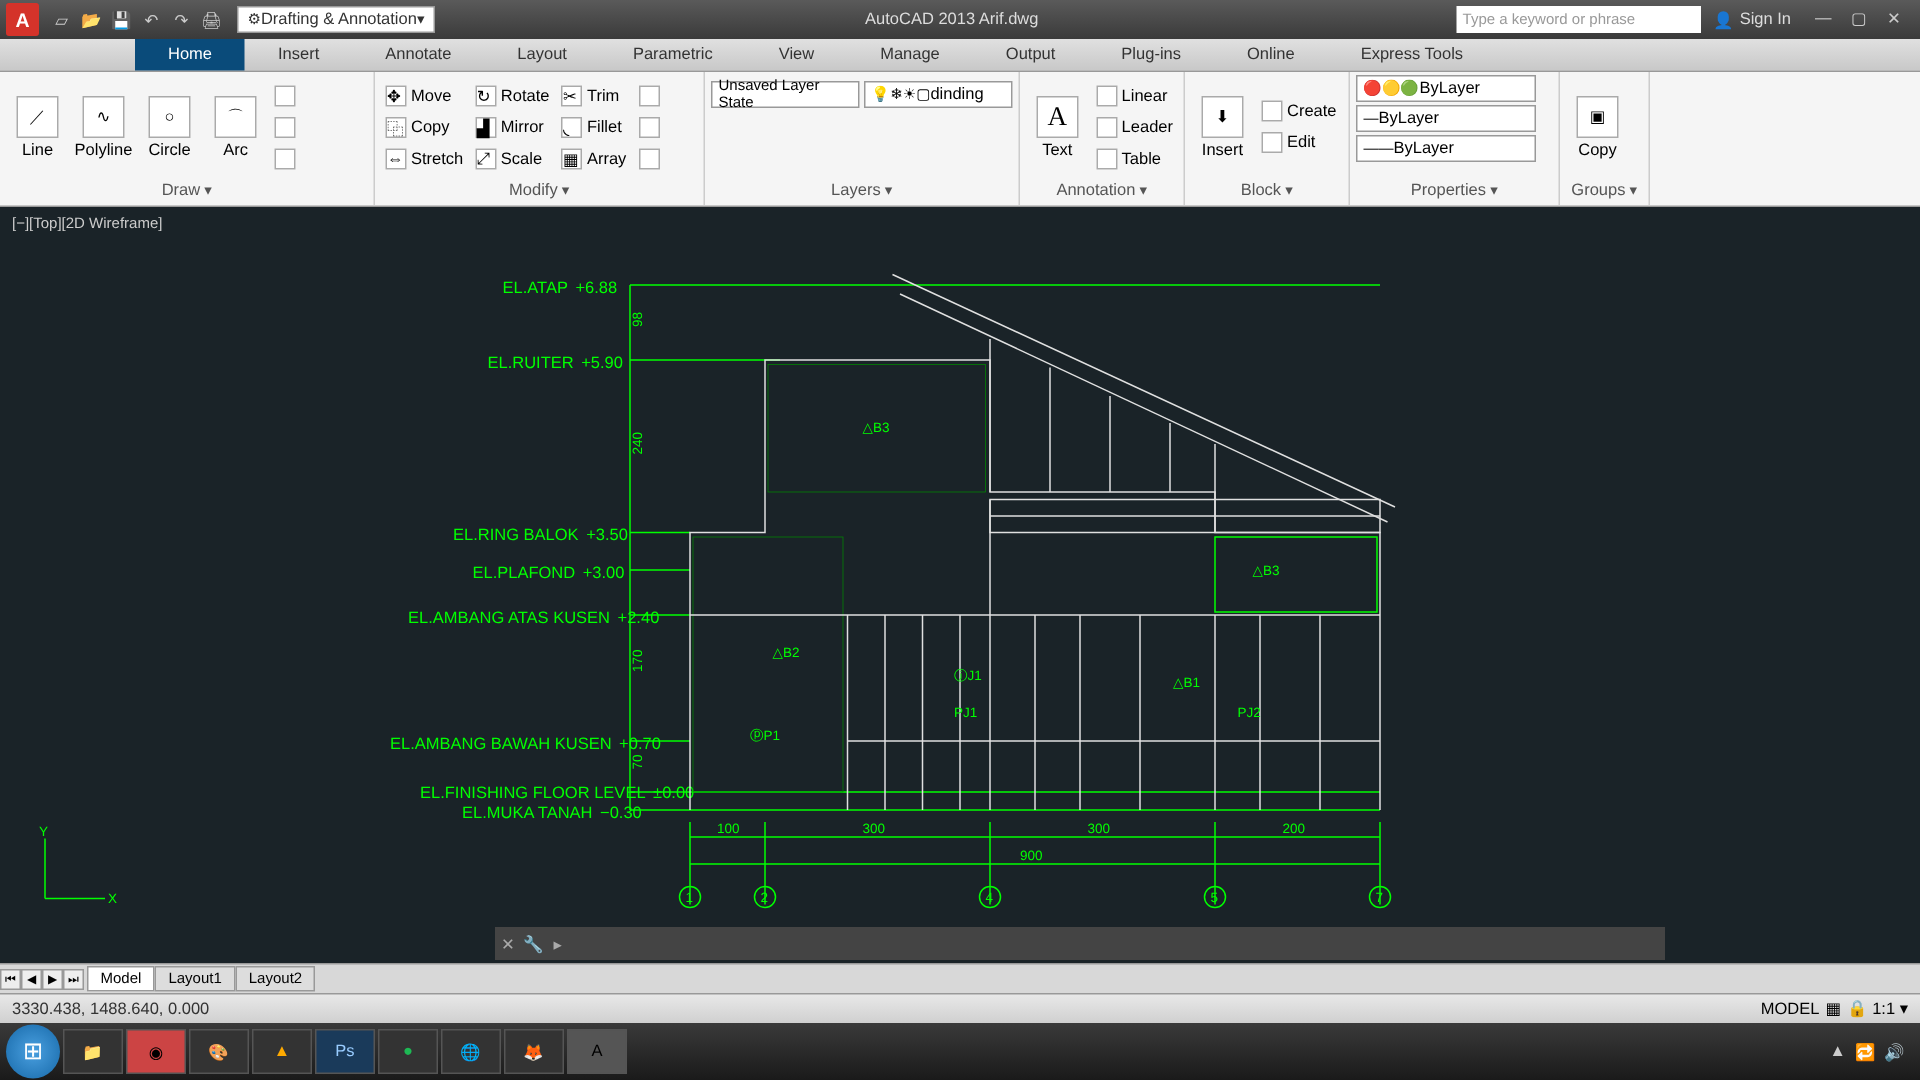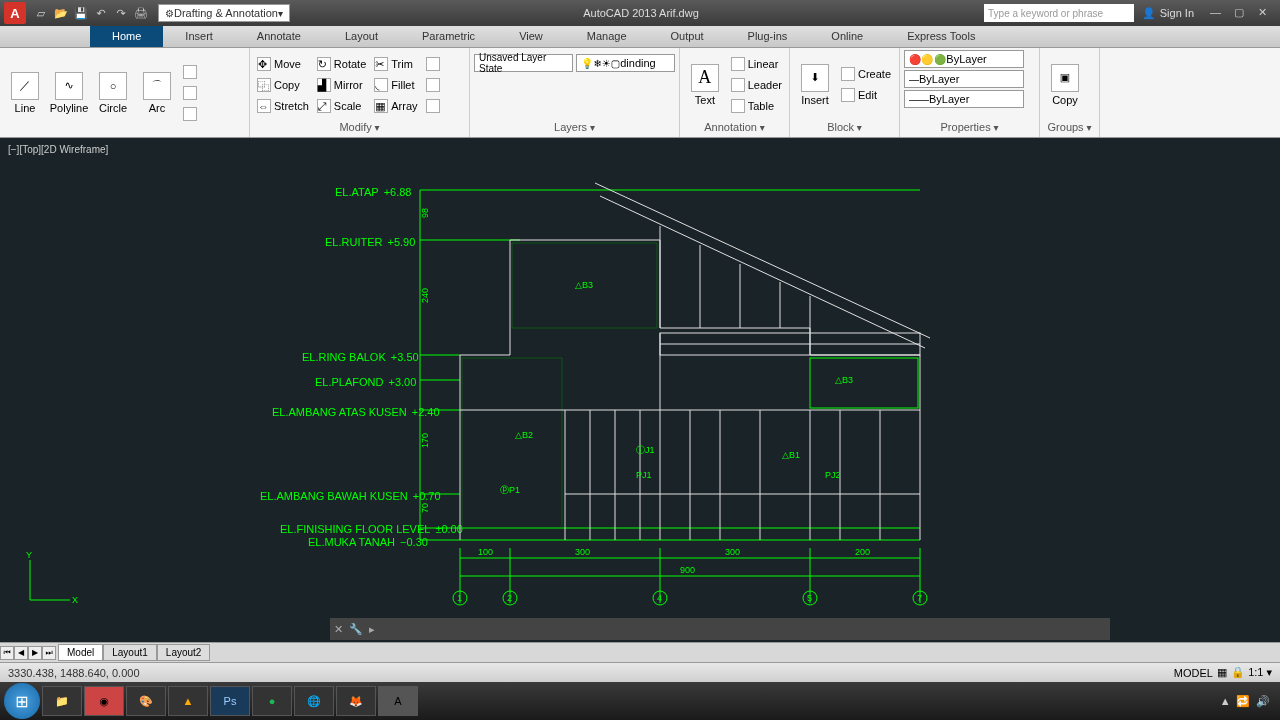--- a/index.html
+++ b/index.html
@@ -3,21 +3,21 @@
 <meta charset="utf-8">
 <style>
 *{margin:0;padding:0;box-sizing:border-box;font-family:"Segoe UI",Tahoma,sans-serif;font-size:11px;user-select:none}
 body{width:1280px;height:720px;background:#e8e8e8;overflow:hidden;position:relative}
 .titlebar{height:26px;background:linear-gradient(#5a5a5a,#3a3a3a);display:flex;align-items:center;color:#ddd;padding:0 4px}
 .titlebar .logo{width:22px;height:22px;background:#d4332a;border-radius:2px;color:#fff;font-weight:bold;display:flex;align-items:center;justify-content:center;font-size:13px;margin-right:6px}
 .titlebar .qat{display:flex;gap:2px;margin-right:8px}
 .titlebar .qat span{width:18px;height:18px;display:flex;align-items:center;justify-content:center;color:#ccc;cursor:pointer}
 .titlebar .ws{background:#fff;color:#333;height:18px;padding:0 6px;display:flex;align-items:center;border:1px solid #999;font-size:10px;margin-right:8px}
 .titlebar .title{flex:1;text-align:center;font-size:11px}
-.titlebar .search{background:#fff;width:150px;height:18px;padding:0 4px;color:#999;font-size:10px;display:flex;align-items:center}
+.titlebar .search{background:#fff;width:163px;height:18px;padding:0 4px;color:#999;font-size:10px;display:flex;align-items:center}
 .titlebar .signin{margin:0 8px;display:flex;align-items:center;gap:4px}
 .titlebar .wbtns{display:flex;gap:6px;margin-left:8px}
 .titlebar .wbtns span{width:18px;height:14px;color:#ccc;cursor:pointer}
 .tabs{height:22px;background:linear-gradient(#e0e0e0,#c8c8c8);display:flex;border-bottom:1px solid #999}
 .tabs .tab{padding:4px 22px;font-size:11px;color:#333;cursor:pointer}
 .tabs .tab.active{background:#0a4b7a;color:#fff}
 .tabs .tab:first-child{width:90px;background:transparent}
 .ribbon{height:90px;background:#f5f5f5;display:flex;border-bottom:1px solid #999}
 .panel{border-right:1px solid #ccc;display:flex;flex-direction:column;padding:2px 4px}
 .panel .body{flex:1;display:flex;align-items:center;gap:2px}
@@ -118,20 +118,21 @@
             <div class="ic"></div>
           </div>
         <div class="smallbtn">
             <div class="ic"></div>
           </div>
         <div class="smallbtn">
             <div class="ic"></div>
           </div>
       </div>
     </div>
+    <div class="label"><span>Draw</span> ▾</div>
   </div>
   <div class="panel" style="width:220px">
     <div class="body">
       <div class="col">
         <div class="smallbtn">
             <div class="ic">✥</div>
             <span>Move</span>
           </div>
         <div class="smallbtn">
             <div class="ic">⿻</div>

